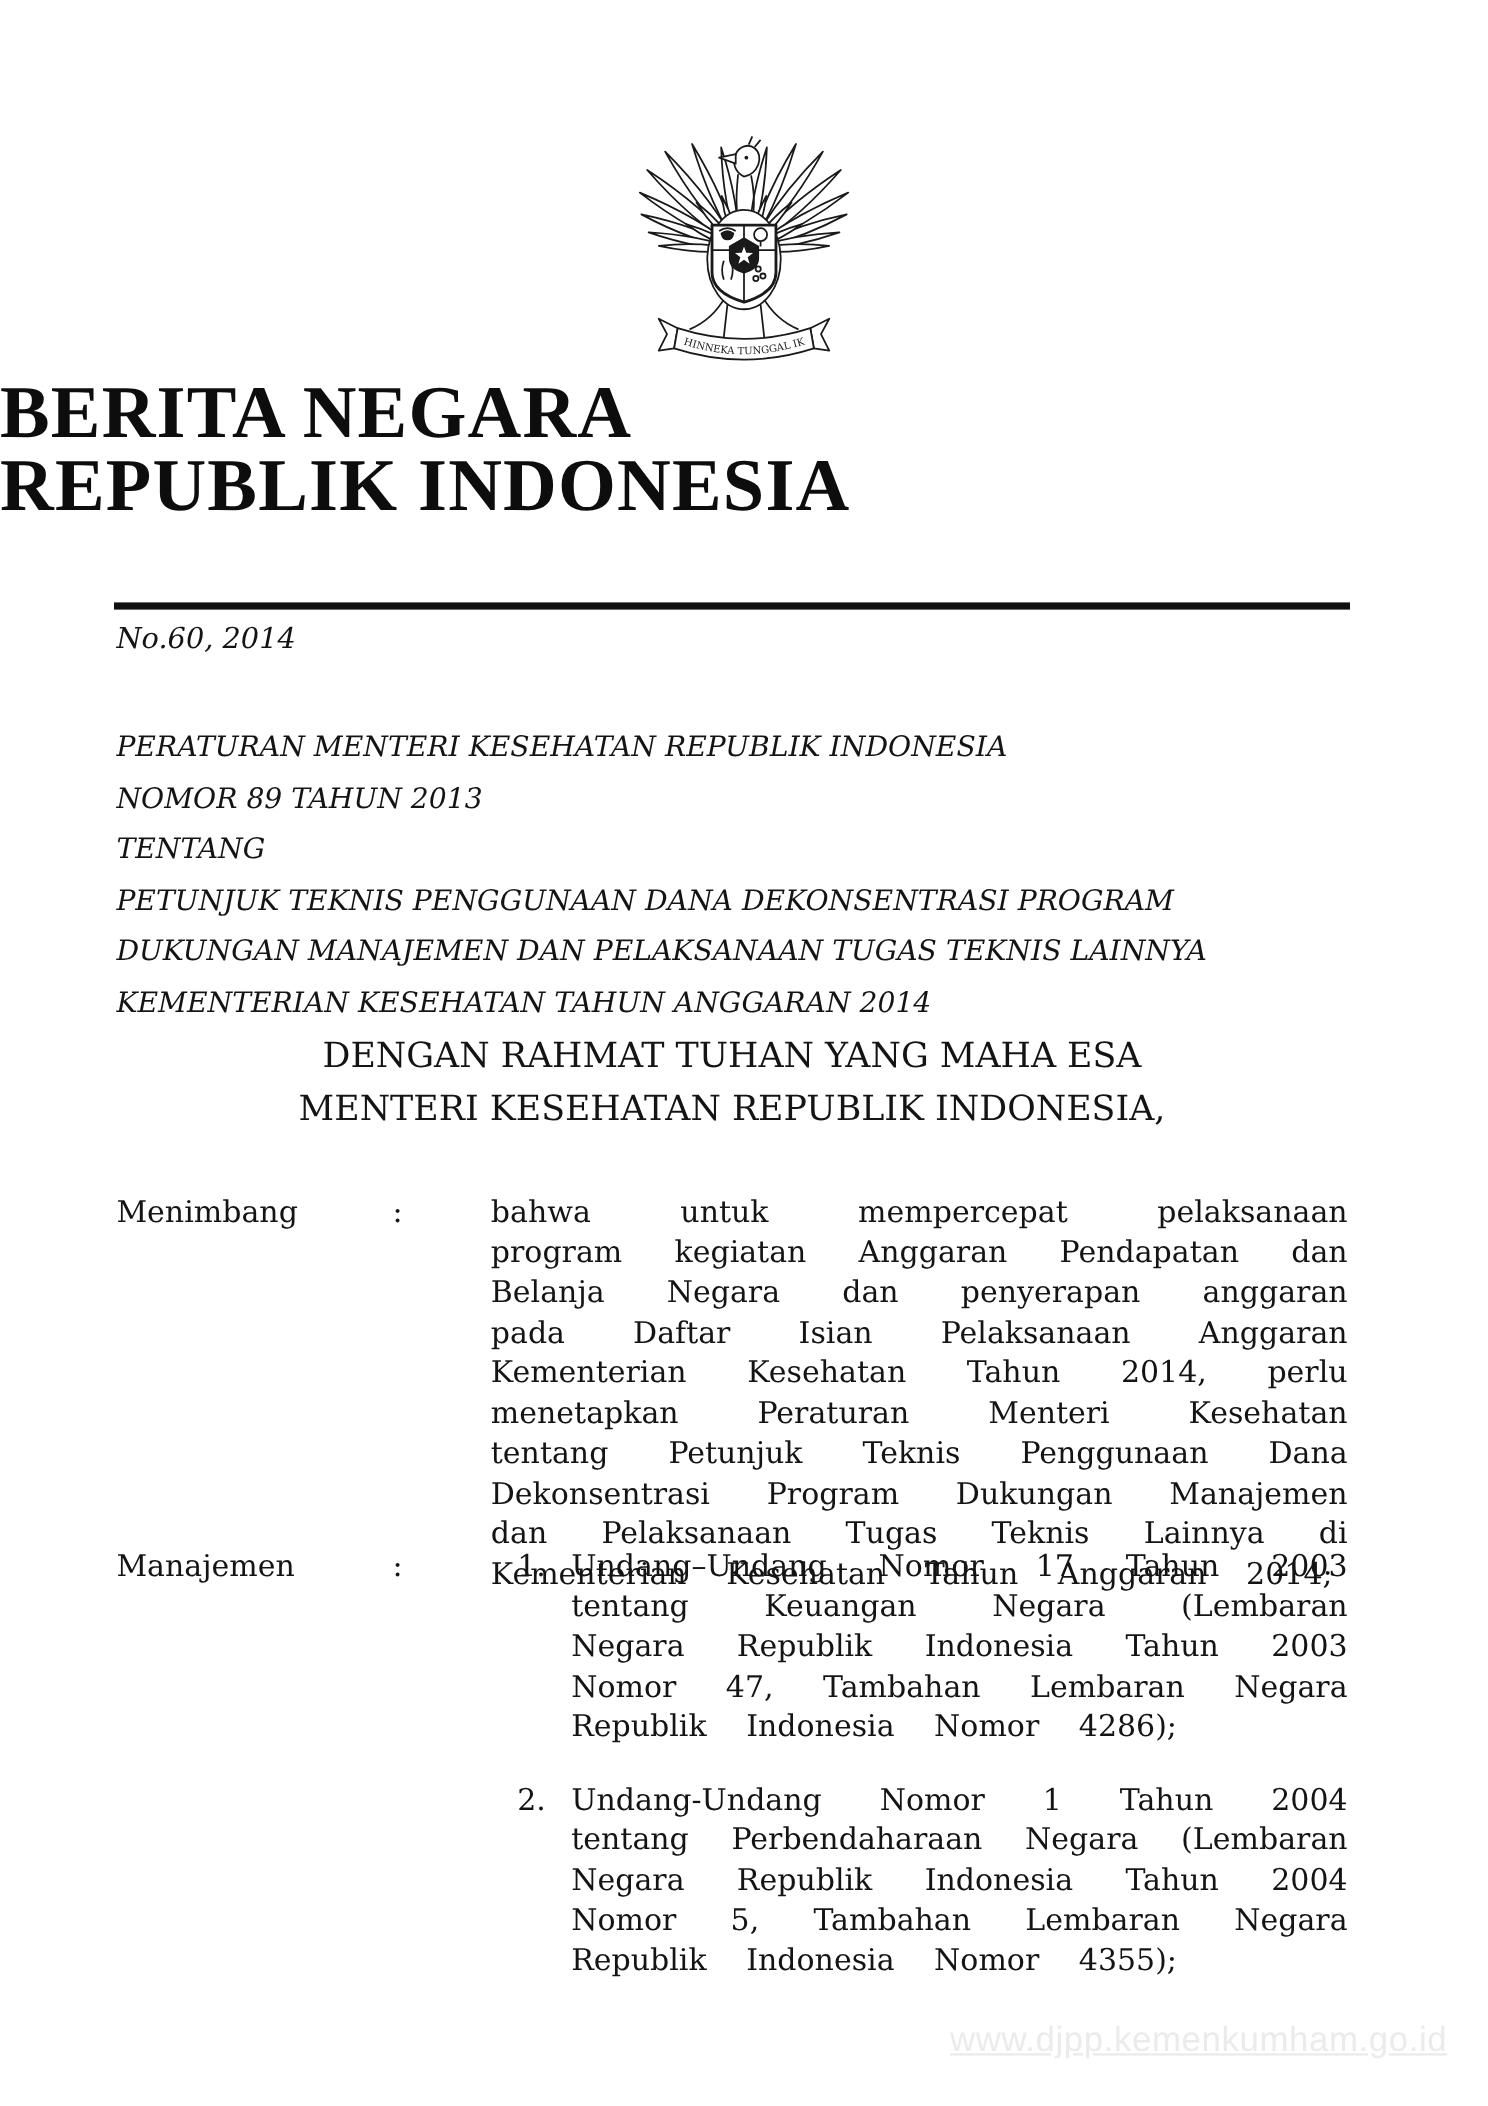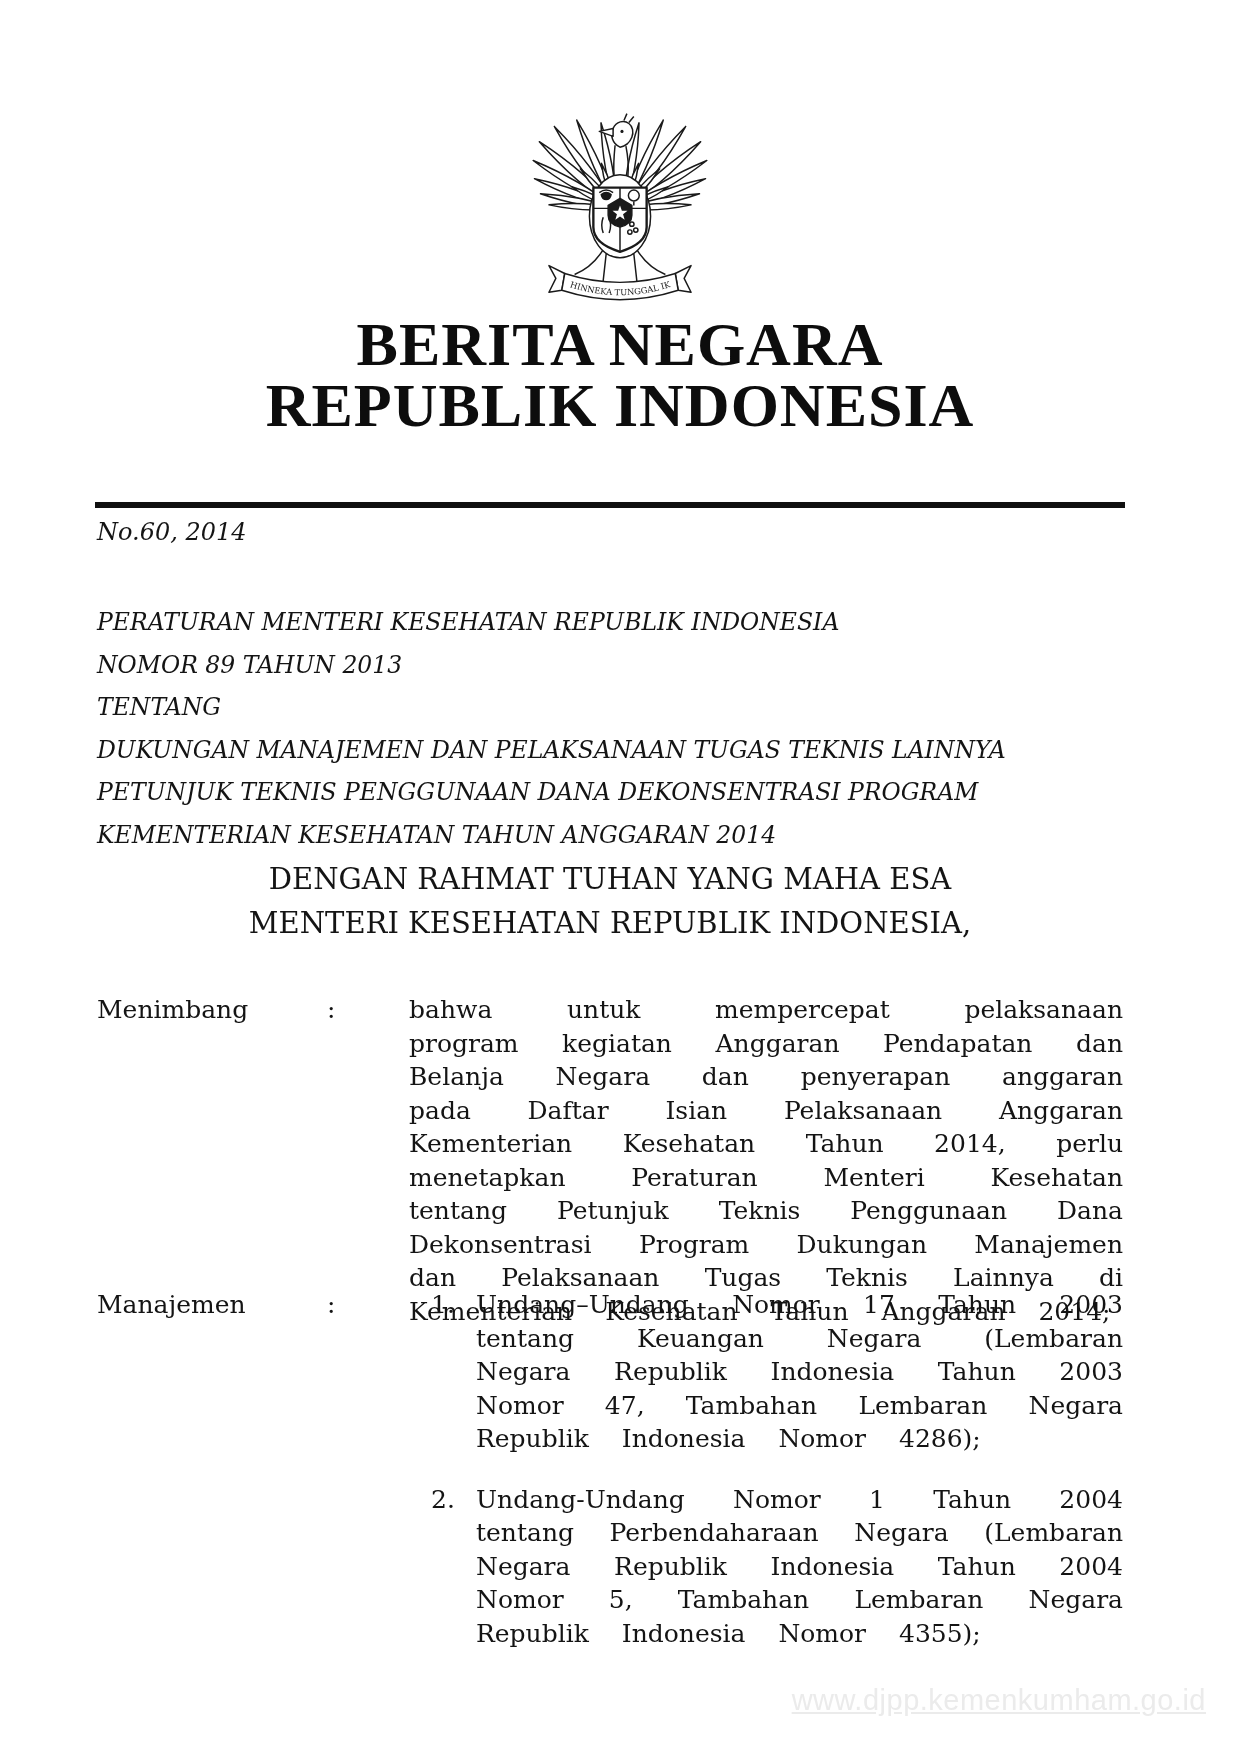--- a/index.html
+++ b/index.html
@@ -3,21 +3,21 @@
 <meta charset="utf-8">
 <style>
   html,body{margin:0;padding:0;background:#9a9a9a;}
   .page{
     position:relative;width:1240px;height:1755px;margin:0 auto;
     background:#ffffff;overflow:hidden;
     font-family:"DejaVu Serif",serif;color:#141414;
   }
   .emblem{position:absolute;top:86px;left:50%;transform:translateX(-50%);}
   .masthead-title{
-    position:absolute;top:314px;left:0;width:100%;text-align:center;
+    position:absolute;top:314px;left:0;width:100%;
     font-family:"Liberation Serif",serif;font-weight:700;
     font-size:62px;line-height:61px;letter-spacing:1px;color:#0d0d0d;
   }
   .rule{position:absolute;top:502px;left:95px;width:1030px;height:6px;background:#101010;}
   .meta{
     position:absolute;top:514px;left:97px;width:1026px;display:flex;
     font-size:24px;line-height:36px;font-style:italic;
   }
   .issue{width:346px;flex:none;}
   .subject{flex:1;text-align:justify;text-align-last:left;word-spacing:0.95em;}
@@ -133,22 +133,22 @@
   <div class="rule"></div>
 
   <div class="meta">
     <div class="issue">No.60, 2014</div>
   </div>
 
   <div class="reg-heading">
     <div>PERATURAN MENTERI KESEHATAN REPUBLIK INDONESIA</div>
     <div>NOMOR 89 TAHUN 2013</div>
     <div>TENTANG</div>
+    <div>PETUNJUK TEKNIS PENGGUNAAN DANA DEKONSENTRASI PROGRAM</div>
     <div>DUKUNGAN MANAJEMEN DAN PELAKSANAAN TUGAS TEKNIS LAINNYA</div>
-    <div>PETUNJUK TEKNIS PENGGUNAAN DANA DEKONSENTRASI PROGRAM</div>
     <div>KEMENTERIAN KESEHATAN TAHUN ANGGARAN 2014</div>
   </div>
 
   <div class="invocation">
     <div>DENGAN RAHMAT TUHAN YANG MAHA ESA</div>
     <div>MENTERI KESEHATAN REPUBLIK INDONESIA,</div>
   </div>
 
   <div class="clause menimbang">
     <div class="label">Menimbang</div>

